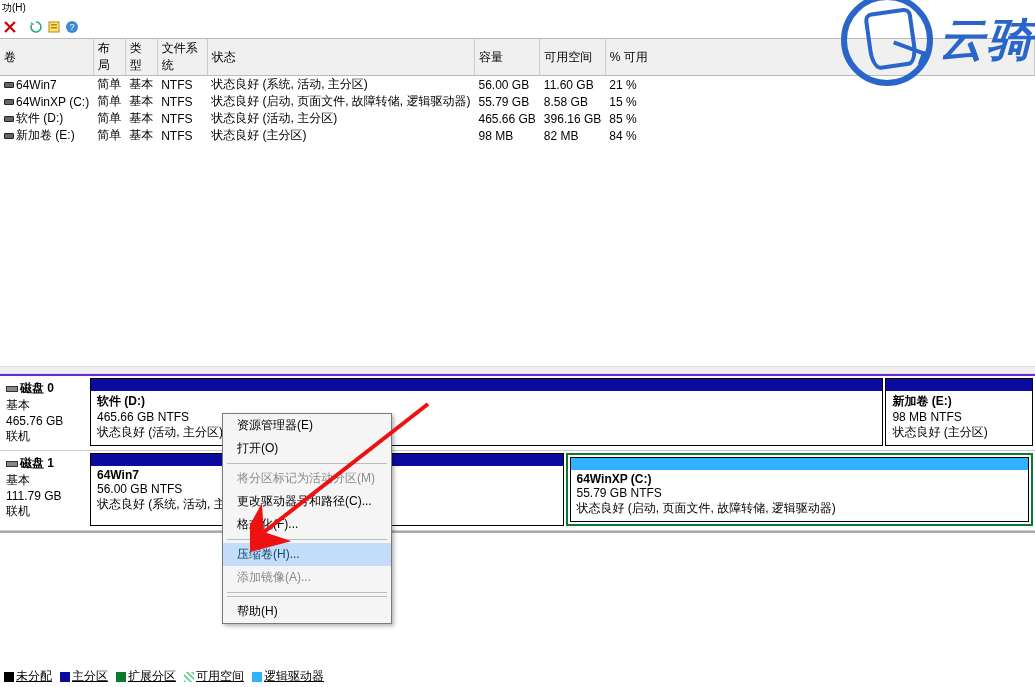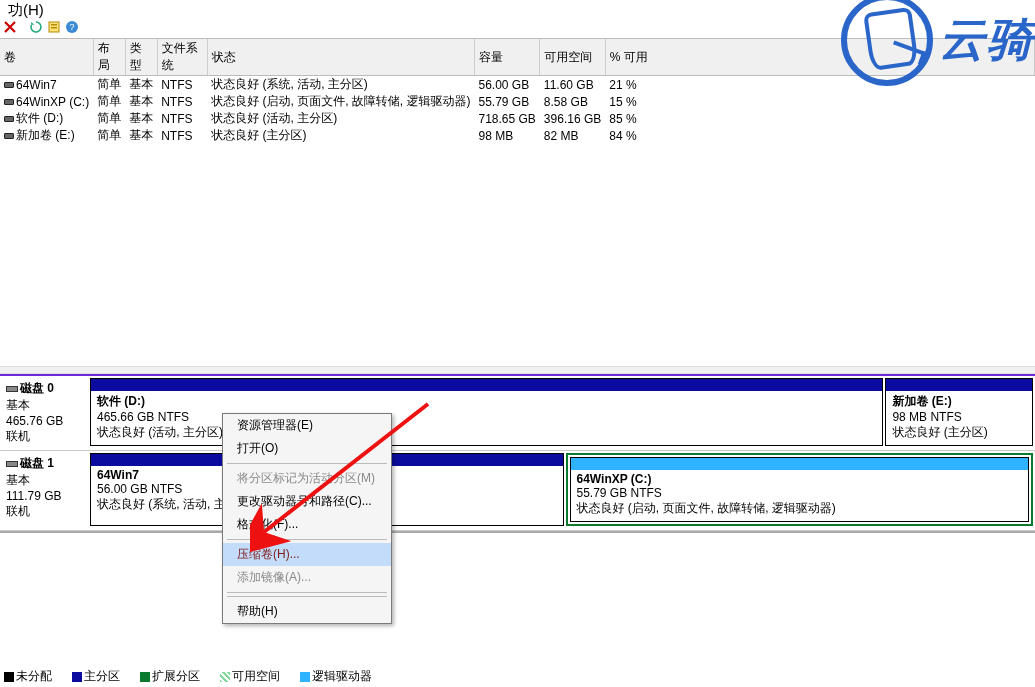--- a/index.html
+++ b/index.html
@@ -6,21 +6,21 @@
   body {
     font-family: "Microsoft YaHei", "SimSun", Tahoma, sans-serif;
     font-size: 12px;
     background: #fff;
     color: #000;
     width: 1035px;
     height: 687px;
     overflow: hidden;
     position: relative;
   }
-  .menubar { padding: 1px 8px; font-size: 15px; height: 16px; }
+  .menubar { padding: 1px 2px; font-size: 10px; height: 16px; }
   .toolbar { height: 22px; display: flex; align-items: center; gap: 2px; padding: 1px 2px; }
   .tool-icon { width: 16px; height: 16px; display: inline-flex; align-items: center; justify-content: center; cursor: pointer; }
 
   .table-wrap { border-top: 1px solid #bbb; }
   table.volumes { width: 100%; border-collapse: collapse; font-size: 12px; }
   table.volumes thead th {
     text-align: left; font-weight: normal; background: #f0f0f0;
     border-right: 1px solid #ccc; padding: 1px 4px; height: 16px;
     border-bottom: 1px solid #bbb;
   }
@@ -40,39 +40,39 @@
   .partition {
     border:1px solid #000; position:relative; background:#fff;
     padding: 14px 6px 4px 6px; font-size:12px;
   }
   .partition .stripe { position:absolute; left:0; right:0; top:0; height:12px; }
   .primary .stripe { background:#0b0b9f; }
   .logical .stripe { background:#2fb2ff; }
   .extended-wrap { border:2px solid #0c7a2e; padding:2px; display:flex; flex:1; gap:2px; }
   .part-title { font-weight:bold; }
 
-  .legend { position:absolute; bottom:2px; left:4px; display:flex; gap:20px; align-items:center; font-size:12px; }
+  .legend { position:absolute; bottom:2px; left:4px; display:flex; gap:8px; align-items:center; font-size:12px;text-decoration:underline; }
   .sw { width:10px; height:10px; display:inline-block; margin-right:2px; vertical-align:middle; }
   .sw.black { background:#000; }
   .sw.navy { background:#0b0b9f; }
   .sw.green { background:#0c7a2e; }
   .sw.free { background:#6ecf8b; width:10px; height:10px; }
   .sw.free::after { content:''; }
   .sw.free { background: repeating-linear-gradient(45deg,#7fd99a,#7fd99a 2px,#fff 2px,#fff 4px); }
   .sw.logical { background:#2fb2ff; }
 
   .context-menu {
     position:absolute; left:222px; top:413px; width:170px;
     background:#f5f5f5; border:1px solid #7a7a7a; box-shadow:2px 2px 4px rgba(0,0,0,.3);
     font-size:12px; z-index:50;
   }
   .context-menu .mi { padding:3px 14px; white-space:nowrap; cursor:default; }
   .context-menu .mi.disabled { color:#8a8a8a; }
   .context-menu .mi.hl { background:#2a80d8; color:#fff; }
-  .context-menu .mi.hl { background:#cde6ff; color:#7f1d1d; }
+  .context-menu .mi.hl { background:#cde6ff; color:#0c4a6e; }
   .context-menu .mi.hl { background:#bcd9f5; }
   .context-menu .mi.hl { background:#c3dcf9; }
   .context-menu .sep { height:1px; background:#bbb; margin:3px 4px; }
 
   .arrow-annot {
     position:absolute; left:250px; top:400px; width:200px; height:160px; pointer-events:none; z-index:60;
   }
 
   .watermark {
     position:absolute; right:0; top:-6px; display:flex; align-items:center; gap:6px;
@@ -169,21 +169,21 @@
           <td>55.79 GB</td>
           <td>8.58 GB</td>
           <td>15 %</td>
         </tr>
         <tr>
           <td><span class="vol-icon"></span><span>软件 (D:)</span></td>
           <td>简单</td>
           <td>基本</td>
           <td>NTFS</td>
           <td>状态良好 (活动, 主分区)</td>
-          <td>718.65 GB</td>
+          <td>465.66 GB</td>
           <td>396.16 GB</td>
           <td>85 %</td>
         </tr>
         <tr>
           <td><span class="vol-icon"></span><span>新加卷 (E:)</span></td>
           <td>简单</td>
           <td>基本</td>
           <td>NTFS</td>
           <td>状态良好 (主分区)</td>
           <td>98 MB</td>

